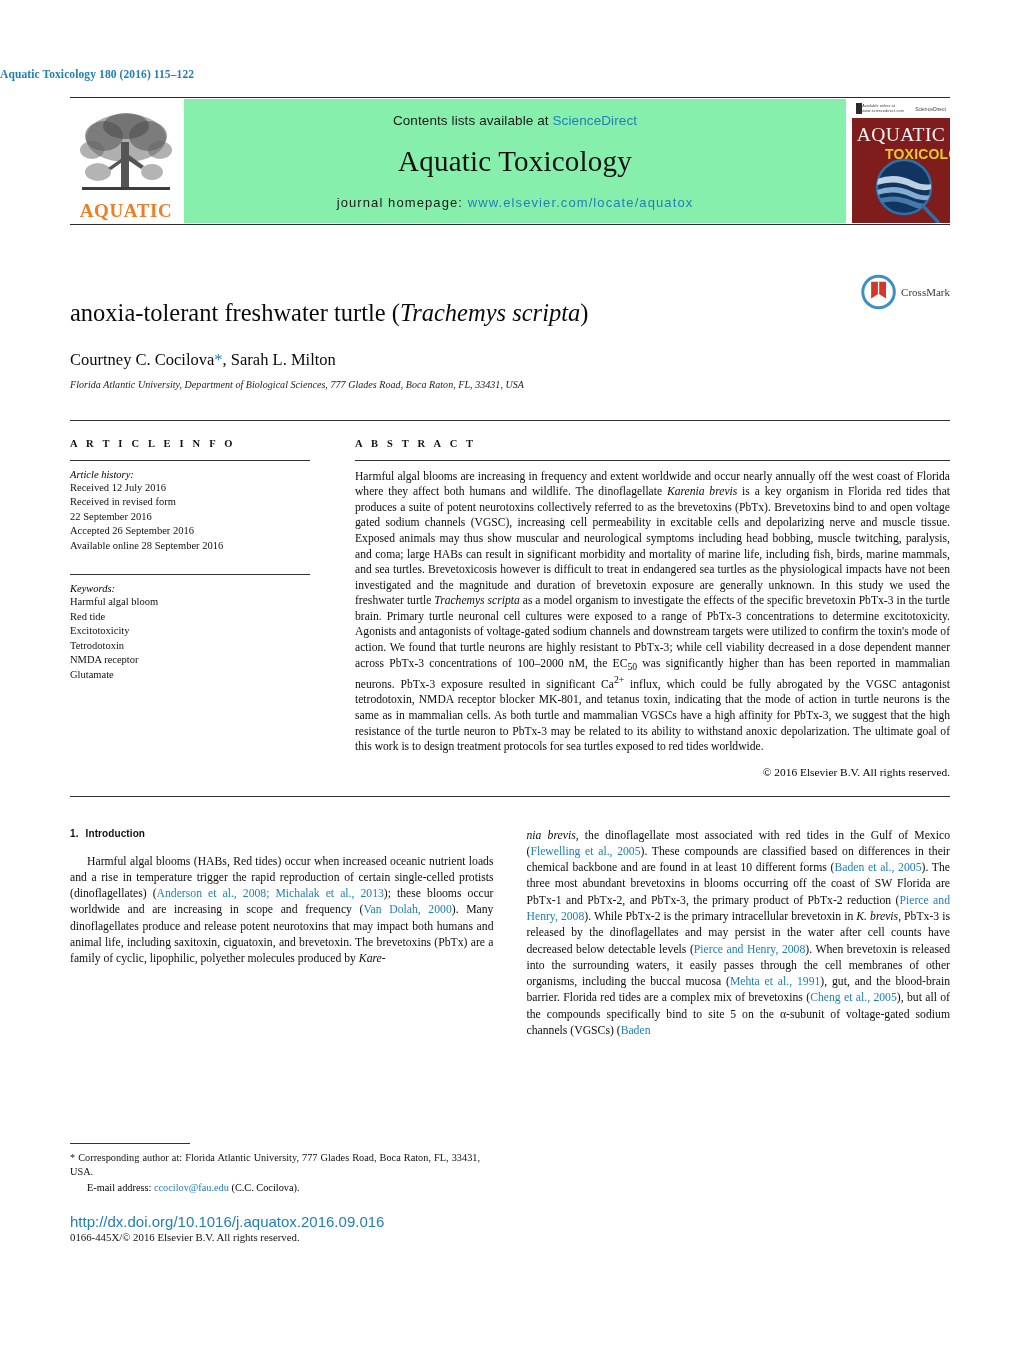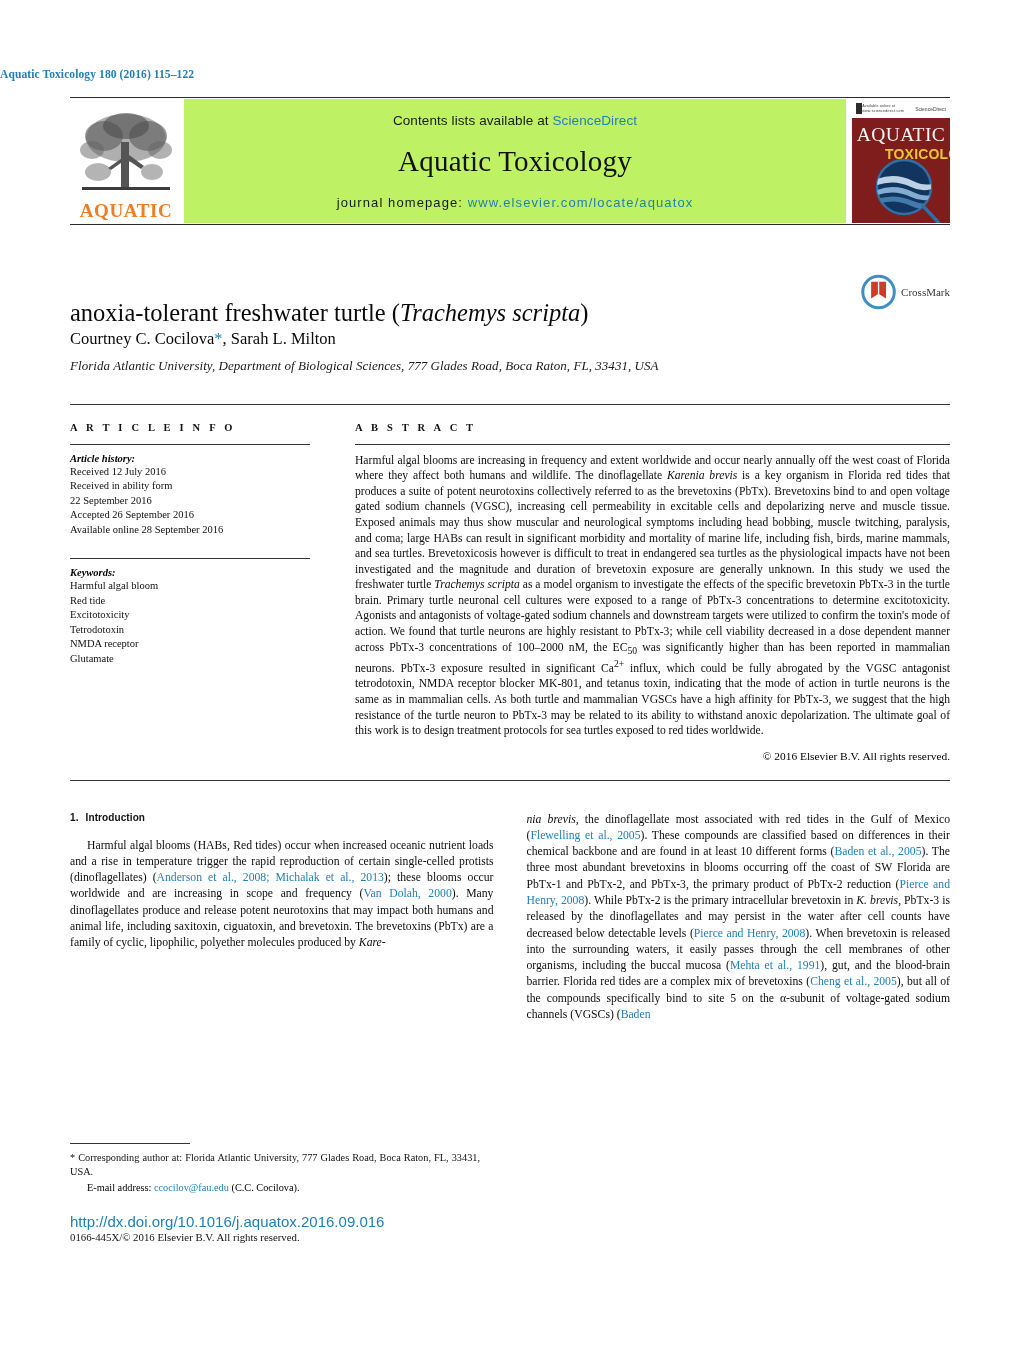--- a/index.html
+++ b/index.html
@@ -49,21 +49,21 @@
     color: #ef7d24;
     font-family: "Liberation Serif", serif;
     font-size: 19px;
     font-weight: bold;
     letter-spacing: 0.6px;
     line-height: 1;
     margin-top: 1px;
   }
   .banner-center {
     flex: 1 1 auto;
-    background: #bef264;
+    background: #86efac;
     display: flex;
     flex-direction: column;
     align-items: center;
     justify-content: space-between;
     padding: 14px 0 13px 0;
     margin: 1px 2px 1px 2px;
   }
   .contents-line {
     font-size: 13.5px;
     font-family: "Liberation Sans", sans-serif;
@@ -161,27 +161,28 @@
     gap: 4px;
   }
   .crossmark-word {
     font-family: "Liberation Serif", serif;
     font-size: 11px;
     color: #3a3a3a;
   }
   .authors {
     font-family: "Liberation Serif", serif;
     font-size: 16.5px;
+    margin-top: 21px;
     color: #0a0a0a;
   }
   .authors .star { color: #1f7fb6; }
   .affiliation {
     font-family: "Liberation Serif", serif;
     font-style: italic;
-    font-size: 13px;
+    font-size: 10px;
     margin-top: 9px;
     color: #1a1a1a;
     letter-spacing: 0.05px;
   }
 
   
   .info-abstract {
     margin: 30px 70px 0 70px;
     border-top: 1.3px solid #333;
     display: flex;
@@ -193,21 +194,21 @@
     font-family: "Liberation Serif", serif;
     font-size: 10.5px;
     font-weight: bold;
     letter-spacing: 3.2px;
     color: #111;
     margin-bottom: 11px;
   }
   .rule { border-top: 1.3px solid #333; margin-bottom: 8px; }
   .hist-label, .kw-label {
     font-style: italic;
-    font-weight: bold;
+    font-weight: normal;
     font-size: 10.5px;
     font-family: "Liberation Serif", serif;
     margin-bottom: 1px;
   }
   .hist-line, .kw-line {
     font-size: 10.5px;
     font-family: "Liberation Serif", serif;
     line-height: 1.38;
     color: #111;
   }
@@ -371,21 +372,21 @@
     <div class="affiliation">Florida Atlantic University, Department of Biological Sciences, 777 Glades Road, Boca Raton, FL, 33431, USA</div>
   </div>
 
   <div class="info-abstract">
 
     <div class="col-info">
       <div class="sec-head">A R T I C L E   I N F O</div>
       <div class="rule"></div>
       <div class="hist-label">Article history:</div>
       <div class="hist-line">Received 12 July 2016</div>
-      <div class="hist-line">Received in ability form</div>
+      <div class="hist-line">Received in revised form</div>
       <div class="hist-line">22 September 2016</div>
       <div class="hist-line">Accepted 26 September 2016</div>
       <div class="hist-line">Available online 28 September 2016</div>
 
       <div class="kw-block">
         <div class="rule"></div>
         <div class="kw-label">Keywords:</div>
         <div class="kw-line">Harmful algal bloom</div>
         <div class="kw-line">Red tide</div>
         <div class="kw-line">Excitotoxicity</div>

